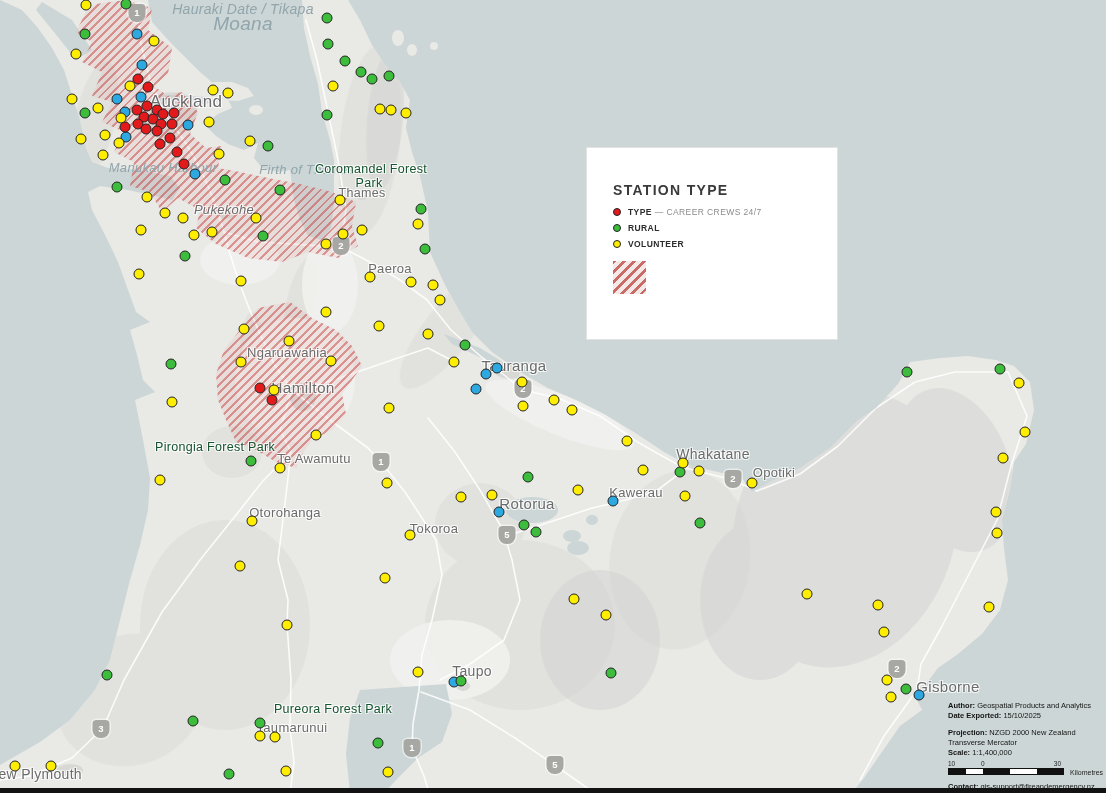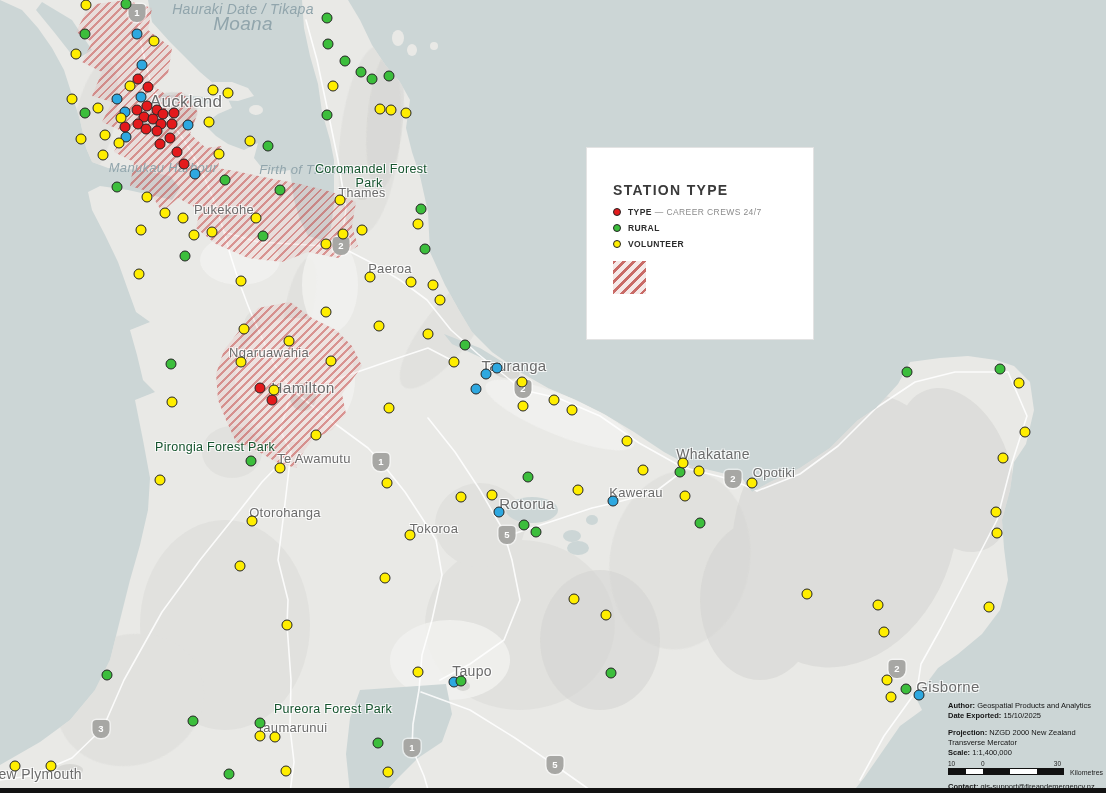--- a/index.html
+++ b/index.html
@@ -19,21 +19,21 @@
   .water{color:#91a5ac;font-style:italic;text-shadow:none;}
   .forest{color:#14532d;}
   
   .shield{position:absolute;width:17px;height:18px;transform:translate(-50%,-50%);
     background:#a7a7a4;color:#fff;font-size:9.5px;font-weight:bold;line-height:18px;text-align:center;
     border-radius:4px 4px 8px 8px;box-shadow:0 0 0 1.5px rgba(255,255,255,.5);}
   
   .dot{position:absolute;width:11px;height:11px;box-sizing:border-box;border:1.6px solid #232323;
     border-radius:50%;transform:translate(-50%,-50%);}
   
-  .legend{position:absolute;left:586px;top:147px;width:228px;height:193px;box-sizing:border-box;
+  .legend{position:absolute;left:586px;top:147px;width:252px;height:193px;box-sizing:border-box;
     background:#fff;border:1px solid #e3e3e3;padding:34px 24px 0 26px;}
   .lg-title{font-size:14px;font-weight:bold;letter-spacing:1.3px;color:#3a3a3a;}
   .lg-rows{margin-top:9px;}
   .lg-row{display:flex;align-items:center;margin:0 0 6px 0;font-size:8.5px;letter-spacing:.4px;}
   .lg-dot{width:6px;height:6px;border:1.3px solid #232323;border-radius:50%;margin-right:7px;flex:0 0 auto;}
   .lg-label{font-weight:bold;color:#2d2d2d;}
   .lg-desc{color:#8b8b8b;margin-left:3px;}
   .lg-title.strike-t{margin-top:16px;}
   .lg-swatch{width:33px;height:33px;margin-top:12px;
     background:repeating-linear-gradient(135deg,#c96b67 0 2.5px,#f5e9e8 2.5px 7px);}
@@ -139,26 +139,26 @@
 
   <div class="strike" id="strike-auckland"></div>
   <div class="strike" id="strike-hamilton"></div>
 
   <div class="layer" id="label-layer">
       <div class="place water" style="left: 243px; top: 10px; font-size: 14px;">Hauraki Date / Tikapa</div>
       <div class="place water" style="left: 243px; top: 25px; font-size: 19px;">Moana</div>
       <div class="place water" style="left: 163px; top: 168px; font-size: 13px;">Manukau Harbour</div>
       <div class="place water" style="left: 307px; top: 170px; font-size: 13px;">Firth of Thames</div>
       <div class="place city" style="left: 186px; top: 103px; font-size: 17px;">Auckland</div>
-      <div class="place city" style="left: 224px; top: 210px; font-size: 13px;">Pukekohe</div>
+      <div class="place city" style="left: 224px; top: 210px; font-size: 13px; font-style: italic;">Pukekohe</div>
       <div class="place forest" style="left: 371px; top: 170px; font-size: 12.5px;">Coromandel Forest</div>
       <div class="place forest" style="left: 369px; top: 184px; font-size: 12.5px;">Park</div>
       <div class="place city" style="left: 362px; top: 194px; font-size: 12.5px;">Thames</div>
       <div class="place city" style="left: 390px; top: 269px; font-size: 13px;">Paeroa</div>
-      <div class="place city" style="left: 269px; top: 353px; font-size: 13px; text-align: center;">Ngaruawahia</div>
+      <div class="place city" style="left: 287px; top: 353px; font-size: 13px; text-align: center;">Ngaruawahia</div>
       <div class="place city" style="left: 303px; top: 389px; font-size: 15.5px;">Hamilton</div>
       <div class="place forest" style="left: 215px; top: 448px; font-size: 12.5px;">Pirongia Forest Park</div>
       <div class="place city" style="left: 314px; top: 459px; font-size: 13px;">Te Awamutu</div>
       <div class="place city" style="left: 285px; top: 513px; font-size: 13px;">Otorohanga</div>
       <div class="place city" style="left: 434px; top: 529px; font-size: 13px;">Tokoroa</div>
       <div class="place city" style="left: 527px; top: 504px; font-size: 15px;">Rotorua</div>
       <div class="place city" style="left: 514px; top: 366px; font-size: 15px;">Tauranga</div>
       <div class="place city" style="left: 713px; top: 455px; font-size: 14px;">Whakatane</div>
       <div class="place city" style="left: 636px; top: 493px; font-size: 13px;">Kawerau</div>
       <div class="place city" style="left: 774px; top: 473px; font-size: 13px;">Opotiki</div>

